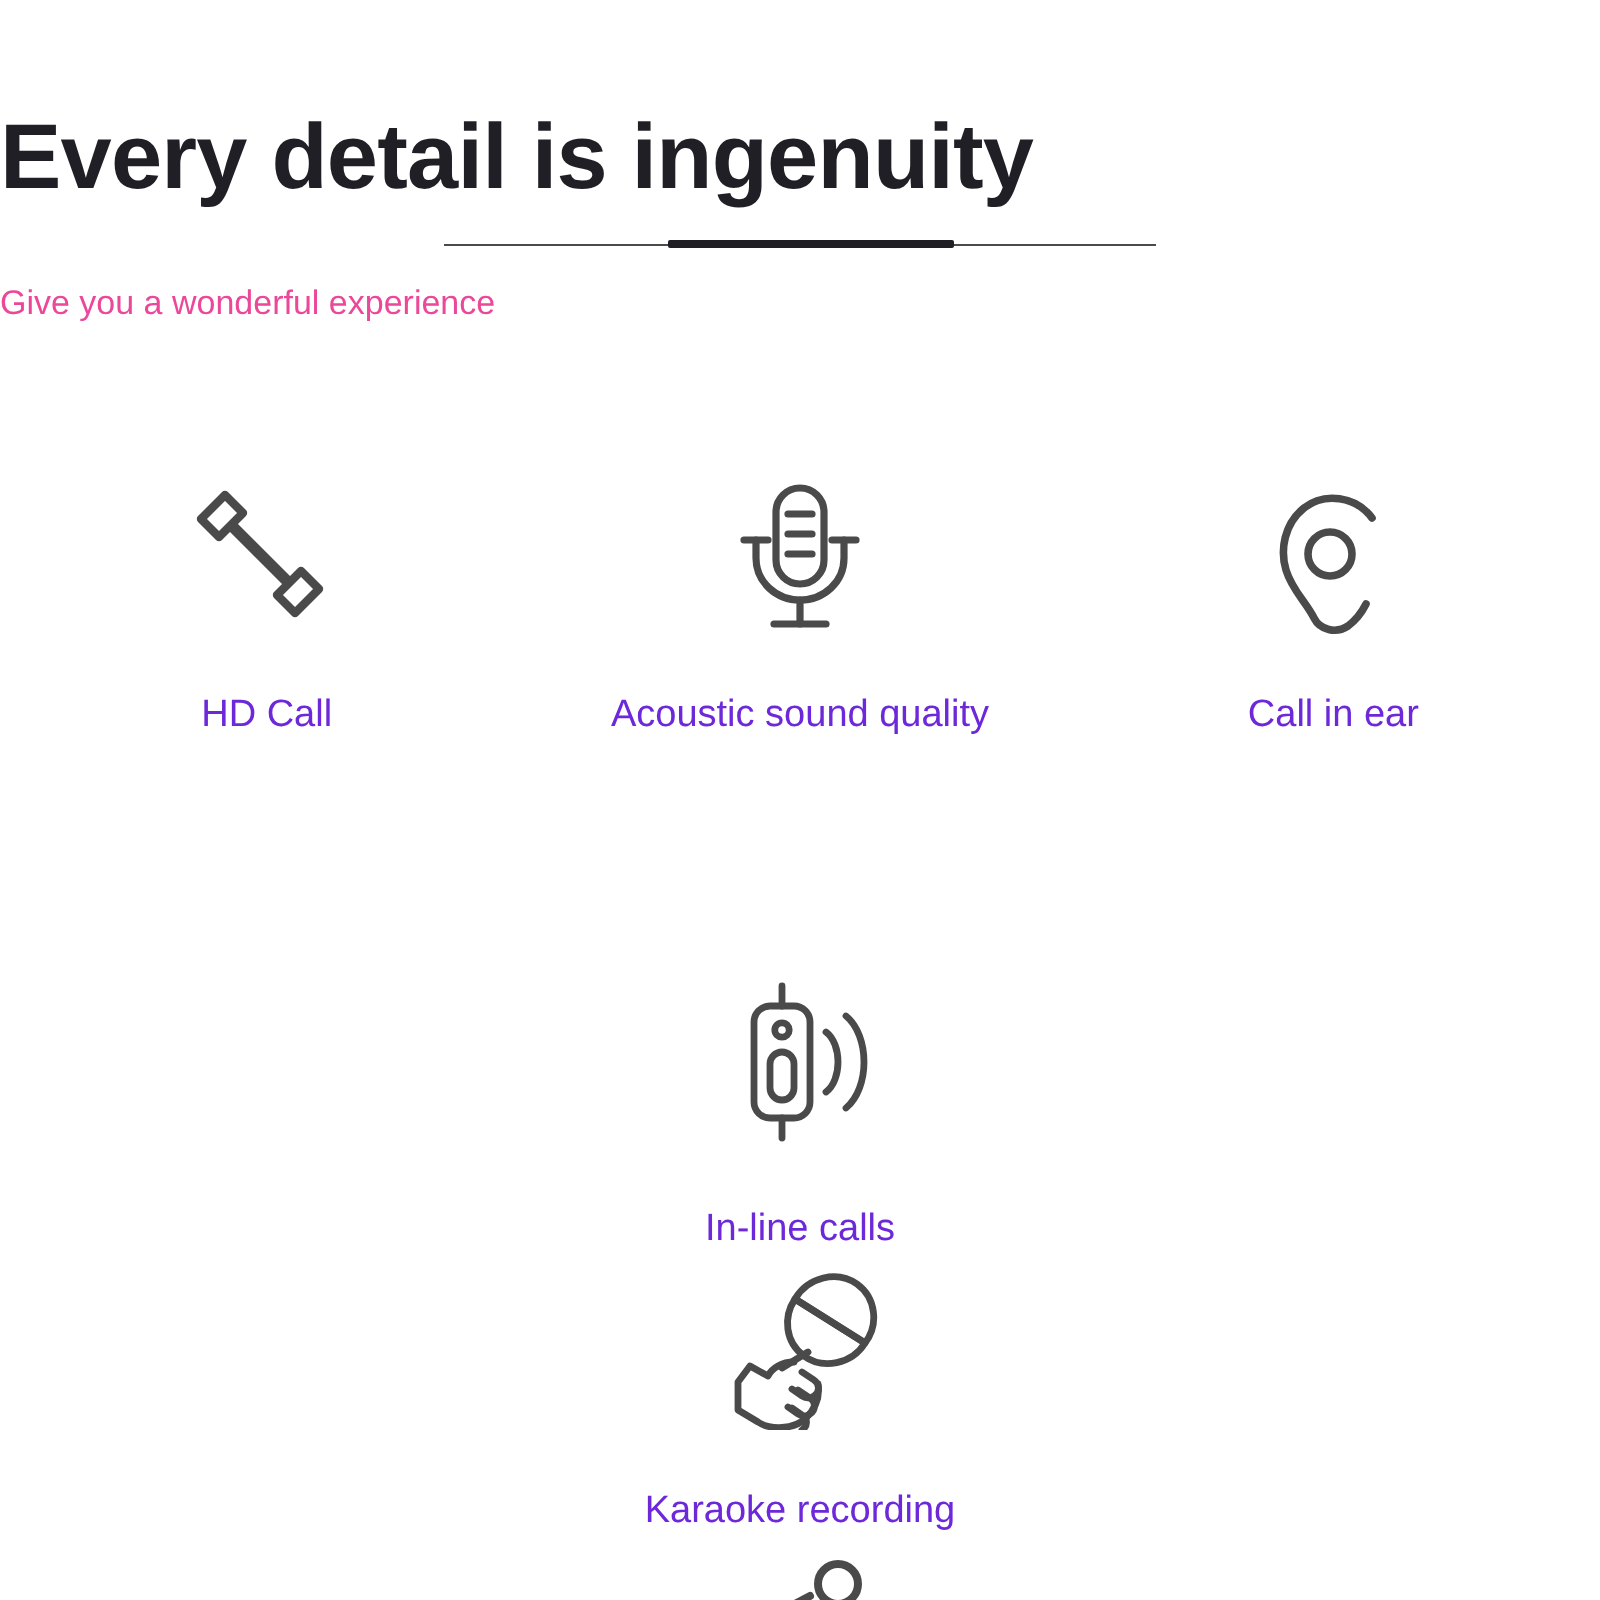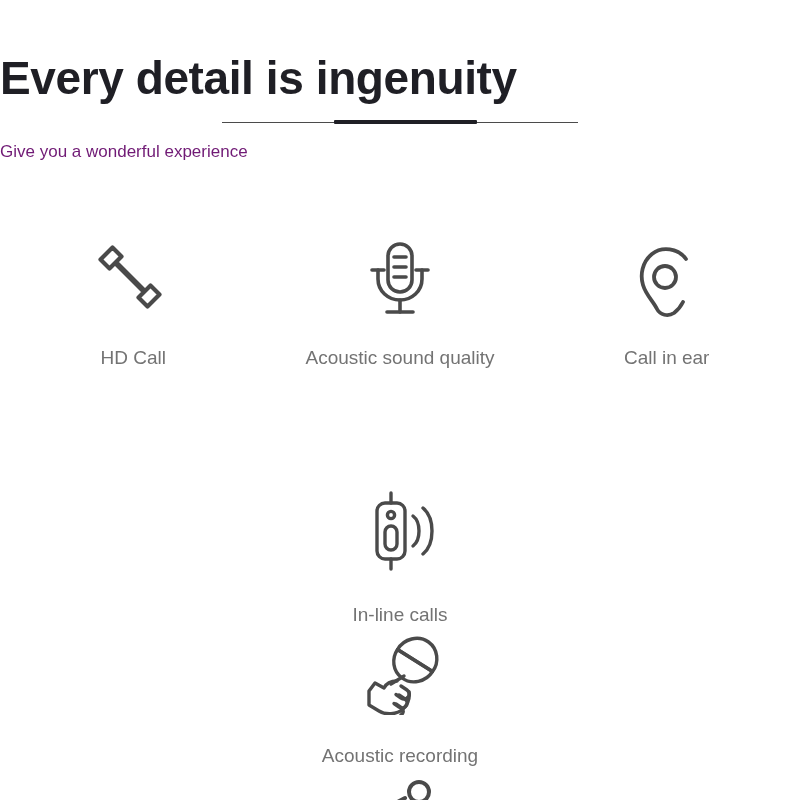--- a/index.html
+++ b/index.html
@@ -54,21 +54,21 @@
     left: 112px;
     top: 2px;
     width: 143px;
     height: 4px;
     background: #1f1f25;
     border-radius: 1px;
   }
   .subtitle {
     margin: 14px 0 0 0;
     font-size: 17px;
-    color: #701a75;
+    color: #ec4899;
     font-weight: 400;
   }
 
   
   .grid {
     position: absolute;
     left: 0;
     top: 232px;
     width: 800px;
   }
@@ -92,21 +92,21 @@
     display: flex;
     align-items: center;
     justify-content: center;
   }
   .icon-box svg {
     display: block;
   }
   .cell-label {
     margin-top: 20px;
     font-size: 19px;
-    color: #737373;
+    color: #6d28d9;
     font-weight: 400;
     white-space: nowrap;
     line-height: 1;
   }
   .row-2 .cell-label {
     margin-top: 26px;
   }
 </style>
 </head>
 <body>
@@ -190,21 +190,21 @@
             <path d="M40.5 20.5 C47 9.5 61.5 6 71.5 13 C81 19.8 82.5 33.5 75.5 42.5 Z"></path>
             <path d="M40.5 20.5 L75.5 42.5 C69 53 54.5 56 45 49 C35.5 42 34.5 29.5 40.5 20.5 Z"></path>
             <path d="M47 47 L34 55"></path>
             <path d="M40 52 C34 52 29 55 27 59 L18 54 L12 62 L12 76 L22 82
                      C28 86 40 86 46 80 C51 75 53 69 52 63"></path>
             <path d="M44 57 L50 61 C53 63 53 67 50 69 C48 70.5 45.5 70 44 69 L39 65.5"></path>
             <path d="M42 66 L48 70 C51 72 51 76 48 78 C46 79.5 43.5 79 42 78 L37 74.5"></path>
             <path d="M39 75 L44 78.5 C47 80.5 47 84 44 86"></path>
           </svg>
         </div>
-        <div class="cell-label">Acoustic recording</div>
+        <div class="cell-label">Karaoke recording</div>
       </div>
 
       <div class="cell">
         <div class="icon-box">
           <svg width="86" height="86" viewBox="0 0 86 86" fill="none" stroke="#4a4a4a" stroke-width="4" stroke-linecap="round" stroke-linejoin="round">
             <circle cx="62" cy="22" r="10"></circle>
             <circle cx="18" cy="44" r="10"></circle>
             <circle cx="62" cy="66" r="10"></circle>
             <line x1="31" y1="37" x2="48" y2="28"></line>
             <line x1="31" y1="51" x2="48" y2="60"></line>

